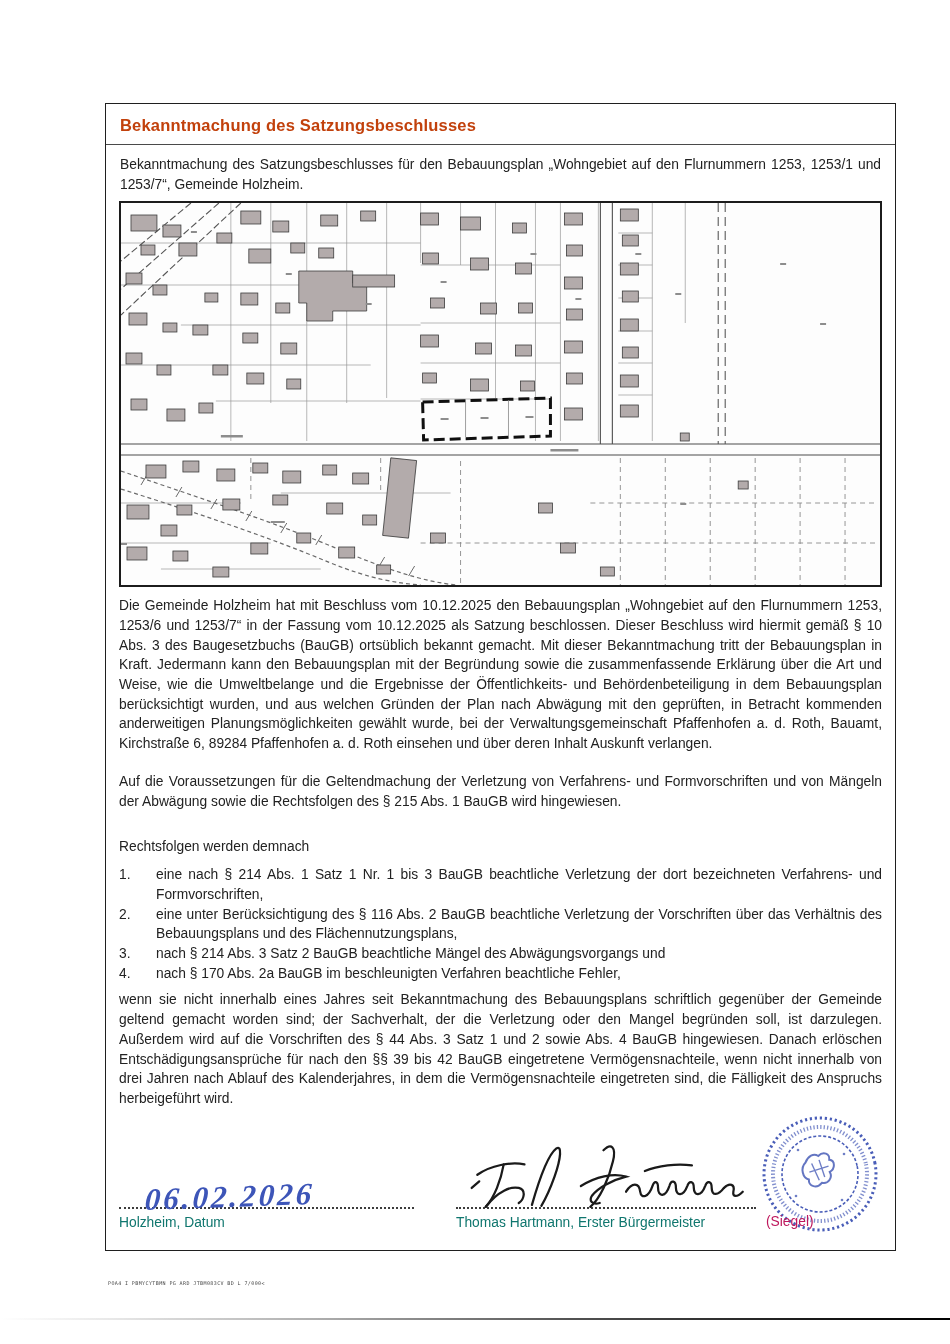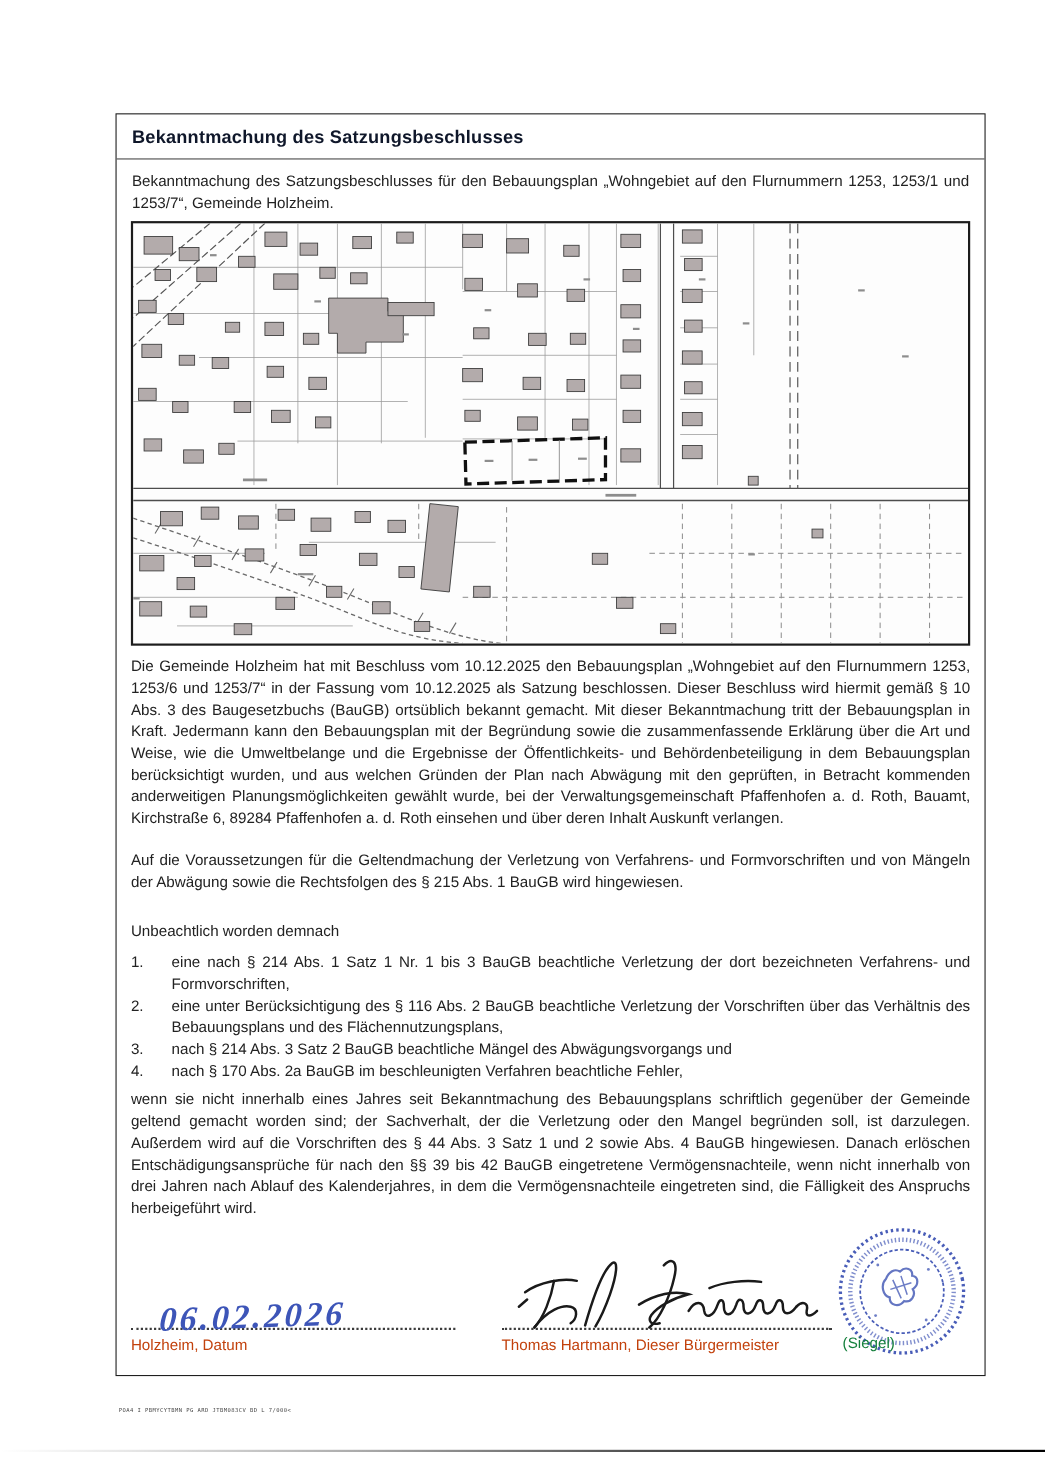--- a/index.html
+++ b/index.html
@@ -1,46 +1,46 @@
 <!DOCTYPE html>
 <html><head>
 <meta charset="utf-8">
 <style>
   html,body{margin:0;padding:0;background:#ffffff;}
   .page{position:relative;width:950px;height:1344px;background:#fff;overflow:hidden;
         font-family:"Liberation Sans",sans-serif;color:#222;}
   .doc-box{position:absolute;left:105px;top:103px;width:789px;height:1146px;
            border:1.5px solid #1f1f1f;background:#fff;}
   .title-row{padding:12px 14px 9px 14px;border-bottom:1px solid #4a4a4a;}
-  .title{font-size:16.5px;font-weight:bold;color:#0f172a;letter-spacing:.2px;}
+  .title{font-size:16.5px;font-weight:bold;color:#c2410c;letter-spacing:.2px;}
   .intro{margin:10px 14px 0 14px;font-size:13.8px;line-height:1.42;text-align:justify;}
   .map-frame{margin:7px 13px 0 13px;height:382px;border:2px solid #1c1c1c;
              position:relative;overflow:hidden;background:#fdfdfd;}
   .map-frame svg{display:block;width:100%;height:100%;}
   .para{margin:0 13px;font-size:13.8px;line-height:1.43;text-align:justify;}
   .p1{margin-top:9px;}
   .p2{margin-top:18px;}
   .list-intro{margin-top:26px;text-align:left;}
   .list{margin:8px 13px 0 13px;font-size:13.8px;line-height:1.43;}
   .list-item{display:flex;}
   .num{flex:0 0 37px;}
   .itxt{flex:1;text-align:justify;}
   .closing{margin-top:7px;}
   .sig-row{position:absolute;left:13px;right:13px;bottom:20px;display:flex;align-items:flex-end;}
   .col-date{width:295px;position:relative;}
   .col-sign{width:300px;margin-left:42px;position:relative;}
   .col-seal{flex:1;padding-left:10px;}
   .scribble-area{height:60px;position:relative;}
   .dotline{border-bottom:2.5px dotted #3c3c3c;height:0;}
-  .sig-label{font-size:13.8px;padding-top:6px;color:#c2410c;}
+  .sig-label{font-size:13.8px;padding-top:6px;color:#0f766e;}
   .hand-date{position:absolute;left:26px;bottom:-8px;font-family:"Liberation Serif",serif;
              font-style:italic;font-weight:600;font-size:31px;color:#3d55b8;letter-spacing:3px;
              transform:rotate(-2deg) skewX(-6deg);white-space:nowrap;}
   .hand-sign{position:absolute;left:10px;bottom:-12px;width:290px;height:80px;}
-  .seal-label{display:inline-block;font-size:13.8px;color:#15803d;margin-bottom:0;}
+  .seal-label{display:inline-block;font-size:13.8px;color:#be185d;margin-bottom:0;}
   .stamp{position:absolute;left:652px;top:1008px;width:124px;height:124px;opacity:.92;}
   .footer-ref{position:absolute;left:108px;top:1280px;font-size:5px;color:#4a4a4a;
               letter-spacing:.4px;font-family:"DejaVu Sans Mono",monospace;}
   .scan-line{position:absolute;left:0;top:1318px;width:950px;height:2px;
              background:linear-gradient(to right,rgba(0,0,0,0) 0%,rgba(60,60,60,.12) 12%,
              rgba(40,40,40,.4) 35%,rgba(25,25,25,.75) 60%,#1a1a1a 85%,#000 100%);}
 </style>
 </head>
 <body>
 
@@ -210,21 +210,21 @@
           <rect x="650, " y="340" width="6" height="2"></rect>
             <rect x="100" y="232" width="22" height="2.5"></rect>
           <rect x="430" y="246" width="28" height="2.5"></rect>
             <rect x="150" y="318" width="14" height="2"></rect>
         </g>
       </svg>
     </div>
 
     <div class="para p1">Die Gemeinde Holzheim hat mit Beschluss vom 10.12.2025 den Bebauungsplan „Wohngebiet auf den Flurnummern 1253, 1253/6 und 1253/7“ in der Fassung vom 10.12.2025 als Satzung beschlossen. Dieser Beschluss wird hiermit gemäß § 10 Abs. 3 des Baugesetzbuchs (BauGB) ortsüblich bekannt gemacht. Mit dieser Bekanntmachung tritt der Bebauungsplan in Kraft. Jedermann kann den Bebauungsplan mit der Begründung sowie die zusammenfassende Erklärung über die Art und Weise, wie die Umweltbelange und die Ergebnisse der Öffentlichkeits- und Behördenbeteiligung in dem Bebauungsplan berücksichtigt wurden, und aus welchen Gründen der Plan nach Abwägung mit den geprüften, in Betracht kommenden anderweitigen Planungsmöglichkeiten gewählt wurde, bei der Verwaltungsgemeinschaft Pfaffenhofen a. d. Roth, Bauamt, Kirchstraße 6, 89284 Pfaffenhofen a. d. Roth einsehen und über deren Inhalt Auskunft verlangen.</div>
     <div class="para p2">Auf die Voraussetzungen für die Geltendmachung der Verletzung von Verfahrens- und Formvorschriften und von Mängeln der Abwägung sowie die Rechtsfolgen des § 215 Abs. 1 BauGB wird hingewiesen.</div>
-    <div class="para list-intro">Unbeachtlich worden demnach</div>
+    <div class="para list-intro">Rechtsfolgen werden demnach</div>
 
     <div class="list">
       <div class="list-item">
         <span class="num">1.</span>
         <span class="itxt">eine nach § 214 Abs. 1 Satz 1 Nr. 1 bis 3 BauGB beachtliche Verletzung der dort bezeichneten Verfahrens- und Formvorschriften,</span>
       </div>
       <div class="list-item">
         <span class="num">2.</span>
         <span class="itxt">eine unter Berücksichtigung des § 116 Abs. 2 BauGB beachtliche Verletzung der Vorschriften über das Verhältnis des Bebauungsplans und des Flächennutzungsplans,</span>
       </div>
@@ -275,21 +275,21 @@
               <path d="M66,70 C74,42 84,16 92,10 C98,6 97,20 90,40 C85,54 79,66 76,71"></path>
               <path d="M142,12 C150,4 156,8 152,24 C148,42 138,64 128,72"></path>
               <path d="M118,50 C134,40 152,36 166,40 C150,44 136,52 130,60 C126,66 130,70 138,68"></path>
               <path d="M186,34 C200,28 220,26 236,28"></path>
               <path d="M166,56 C172,46 180,46 181,56 C182,64 190,62 194,50 C196,44 200,44 200,52 C200,62 208,62 212,50 C214,43 219,44 219,52 C219,61 227,61 231,50 C233,44 238,44 238,52 C238,61 246,61 250,50 C252,44 257,44 257,52 C257,61 264,60 270,52"></path>
               <path d="M270,52 C276,46 282,48 280,56 C279,62 284,62 290,56"></path>
             </g>
           </svg>
         </div>
         <div class="dotline"></div>
-        <div class="sig-label">Thomas Hartmann, Dieser Bürgermeister</div>
+        <div class="sig-label">Thomas Hartmann, Erster Bürgermeister</div>
       </div>
       <div class="col-seal">
         <span class="seal-label">(Siegel)</span>
       </div>
     </div>
 
   </div>
 
   <div class="footer-ref">POA4 I PBMYCYTBMN PG ARD JTBM083CV BD L 7/000&lt;</div>
   <div class="scan-line"></div>

